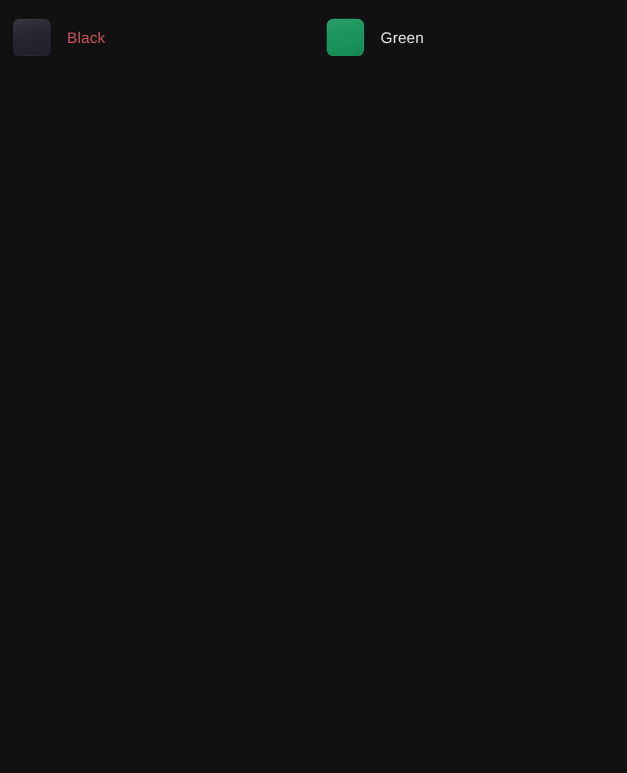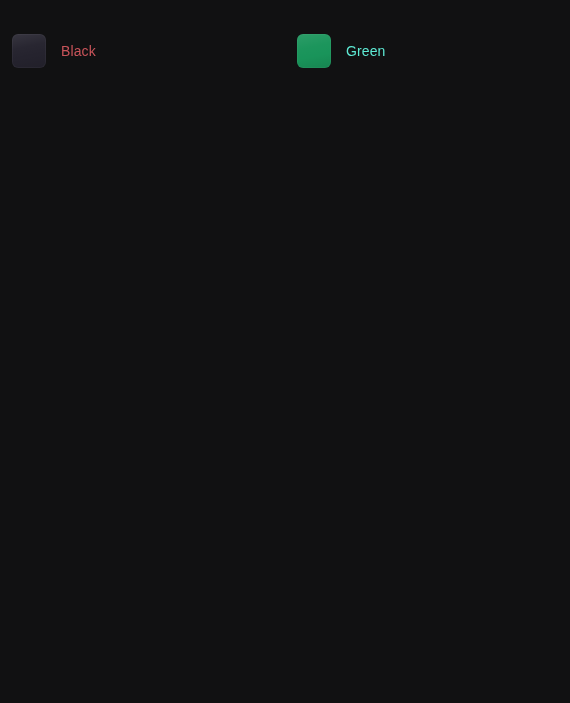--- a/index.html
+++ b/index.html
@@ -17,21 +17,21 @@
 
   #swatch-grid {
     width: 570px;
     height: 703px;
     display: grid;
     grid-template-columns: 285px 285px;
     grid-auto-rows: 47px;
     grid-auto-flow: column;
     align-content: start;
     box-sizing: border-box;
-    padding-top: 27px;
+    padding-top: 10px;
   }
 
   .swatch-row {
     display: flex;
     align-items: center;
     height: 47px;
     padding-left: 12px;
     box-sizing: border-box;
     cursor: pointer;
   }
@@ -72,15 +72,15 @@
 </head>
 <body style="background: rgb(17, 17, 18);">
 
 <div id="swatch-grid">
     <div class="swatch-row">
       <div class="swatch-chip" title="Black" style="background-color: rgb(37, 35, 46);"></div>
       <span class="swatch-label" style="color: rgb(201, 84, 90);">Black</span>
     </div>
     <div class="swatch-row">
       <div class="swatch-chip" title="Green" style="background-color: rgb(25, 148, 90);"></div>
-      <span class="swatch-label" style="color: #5eead4;">Green</span>
+      <span class="swatch-label" style="color: #e5e5e5;">Green</span>
     </div>
   </div>
 
 </body></html>

